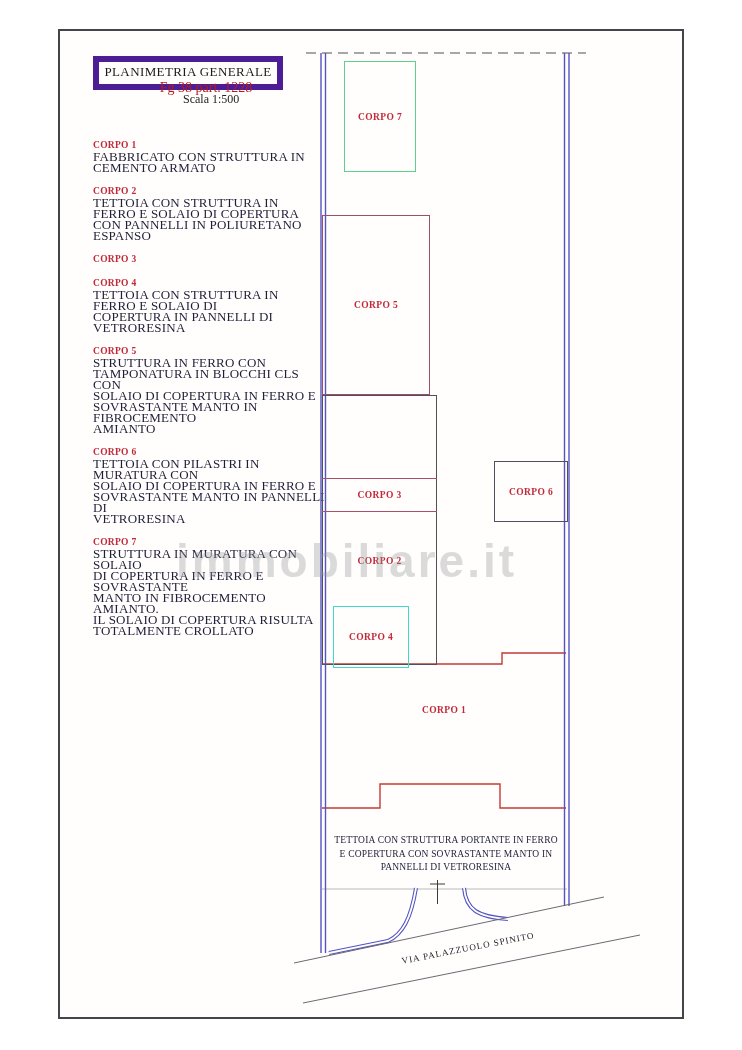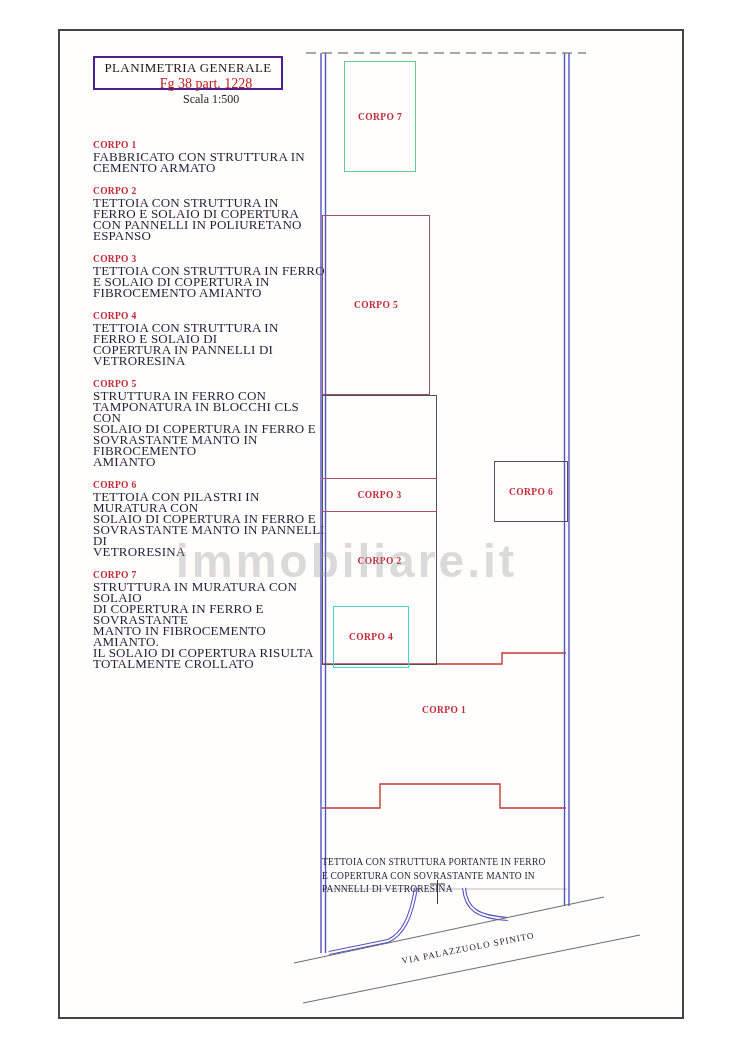--- a/index.html
+++ b/index.html
@@ -7,21 +7,21 @@
   .page {
     position:relative; width:742px; height:1050px; background:#ffffff;
     font-family:"Liberation Serif", serif; color:#1e1e38; overflow:hidden;
   }
   .frame {
     position:absolute; left:58px; top:29px; width:626px; height:990px;
     border:2px solid #44444c; background:#fffefd;
   }
   .title-box {
     position:absolute; left:93px; top:56px; width:190px; height:34px;
-    border:2px solid #4c1d95; text-align:center; padding-top:2px;
+    border:6px solid #4c1d95; text-align:center; padding-top:2px;
   }
   .title-line1 { font-size:13px; letter-spacing:0.4px; color:#1a1a1a; }
   .title-line2 { font-size:14px; color:#b91c1c;padding-left:36px; }
   .scale-note {
     position:absolute; left:183px; top:92px; width:100px;
     text-align:left; font-size:12px; color:#222;
   }
   .legend { position:absolute; left:93px; top:140px; width:232px; }
   .legend-item { margin-bottom:13px; }
   .legend-head {
@@ -47,21 +47,21 @@
     display:flex; align-items:center; justify-content:center;
   }
   .corpo2-label { position:absolute; left:0; right:0; top:160px; }
   .corpo4 {
     position:absolute; left:10px; top:210px; width:76px; height:62px;
     border:1.5px solid #3fd9c8; display:flex; align-items:center; justify-content:center;
   }
   .corpo6 { left:494px; top:461px; width:74px; height:61px; border:1.5px solid #50505c; }
   .corpo1-label { position:absolute; left:364px; top:705px; width:160px; }
   .bottom-note {
-    position:absolute; left:322px; top:856px; width:248px; text-align:left;
+    position:absolute; left:322px; top:834px; width:248px; text-align:center;
     font-size:9.5px; line-height:13.5px; color:#1e1e38; white-space:pre-line;
     letter-spacing:0.2px;
   }
   .road-label {
     position:absolute; left:383px; top:943px; width:170px; text-align:center;
     font-size:9px; color:#22222e; letter-spacing:1px;
     transform:rotate(-11deg); transform-origin:center;
   }
   .watermark {
     position:absolute; left:176px; top:503px;
@@ -120,23 +120,20 @@
     </div>
     <div class="legend-item">
       <div class="legend-head">CORPO 2</div>
       <div class="legend-desc">TETTOIA CON STRUTTURA IN
 FERRO E SOLAIO DI COPERTURA
 CON PANNELLI IN POLIURETANO
 ESPANSO</div>
     </div>
     <div class="legend-item">
       <div class="legend-head">CORPO 3</div>
-      <div class="legend-desc">TETTOIA CON STRUTTURA IN FERRO
-E SOLAIO DI COPERTURA IN
-FIBROCEMENTO AMIANTO</div>
     </div>
     <div class="legend-item">
       <div class="legend-head">CORPO 4</div>
       <div class="legend-desc">TETTOIA CON STRUTTURA IN
 FERRO E SOLAIO DI
 COPERTURA IN PANNELLI DI
 VETRORESINA</div>
     </div>
     <div class="legend-item">
       <div class="legend-head">CORPO 5</div>

